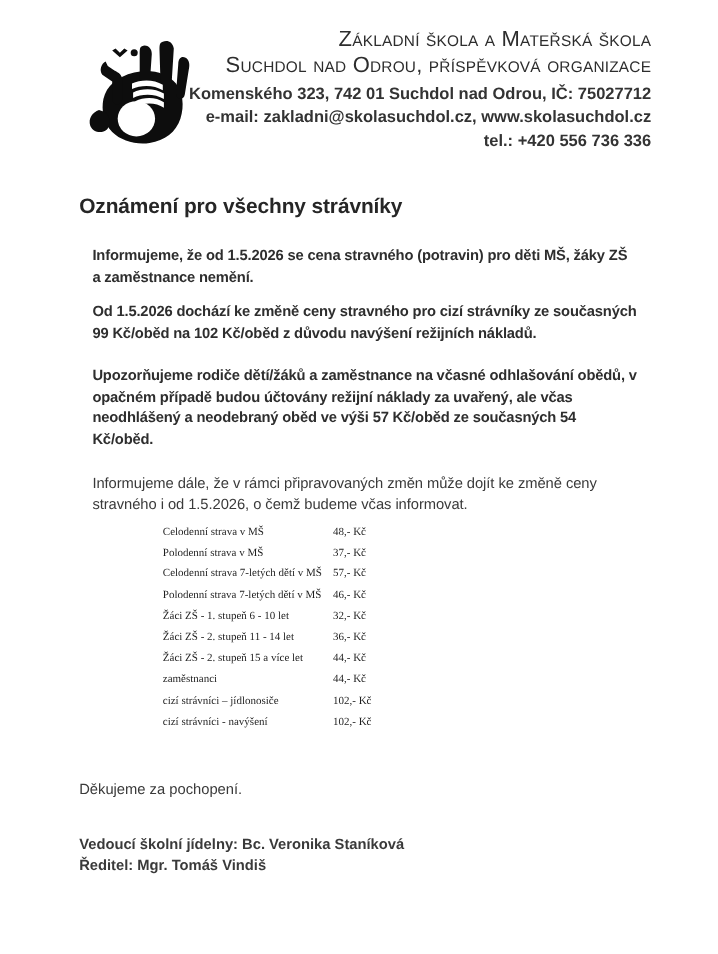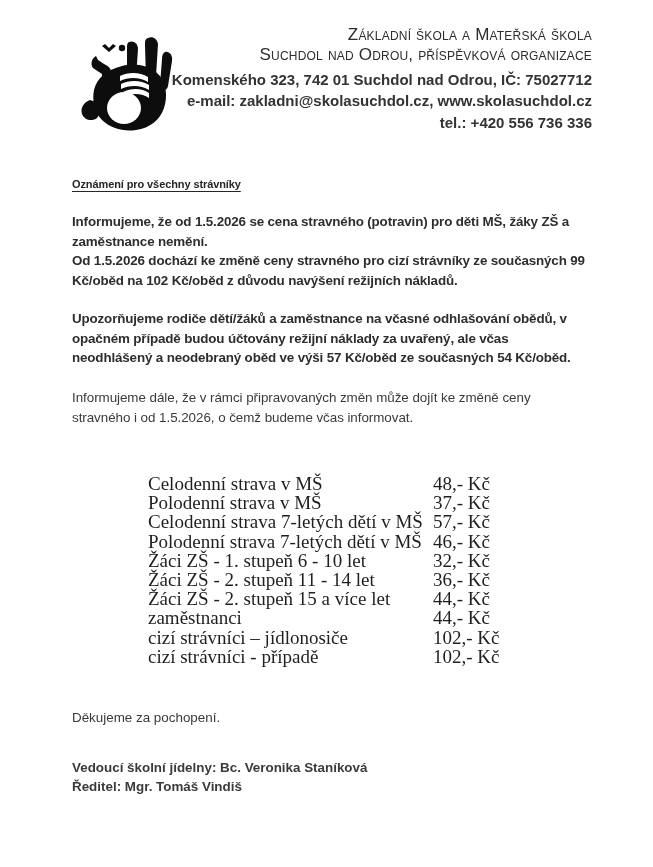--- a/index.html
+++ b/index.html
@@ -36,21 +36,21 @@
   .logo svg { display: block; }
 
   .org-block {
     position: absolute;
     right: 61px;
     top: 0;
     text-align: right;
     line-height: 1.0;
   }
   .org-name {
-    font-size: 17px;
+    font-size: 20px;
     font-variant: small-caps;
     letter-spacing: 0.2px;
     color: #2d2d2d;
     white-space: nowrap;
   }
   .org-name.line1 { margin-bottom: 3px; }
   .org-name.line2 { margin-bottom: 6px; }
   .org-contact {
     font-size: 15px;
     font-weight: bold;
@@ -60,49 +60,48 @@
   }
 
   
   .body-area {
     position: absolute;
     left: 72px;
     top: 178px;
     width: 520px;
   }
   .notice-title {
-    font-size: 11px;
+    font-size: 19px;
     font-weight: bold;
     color: #262626;
-    text-decoration: underline;
     text-underline-offset: 3px;
     margin: 0 0 22px 0;
     letter-spacing: -0.1px;
   }
   .para {
     font-size: 13.4px;
     line-height: 1.46;
-    margin: 0;
+    margin: 12px;
     color: #3a3a3a;
   }
   .para.bold {
     font-weight: bold;
     color: #2e2e2e;
     letter-spacing: -0.15px;
   }
   .para.spacer-top { margin-top: 19px; }
   .para.regular { margin-top: 20px; letter-spacing: -0.05px; }
 
   
   .pricelist {
     position: absolute;
     left: 148px;
     top: 474px;
     font-family: "Liberation Serif", serif;
-    font-size: 19px;
+    font-size: 10px;
     color: #1f1f1f;
     border-collapse: collapse;
   }
   .pricelist tr { height: 19.2px; }
   .pricelist td {
     padding: 0;
     vertical-align: baseline;
     white-space: nowrap;
     line-height: 19.2px;
   }
@@ -222,21 +221,21 @@
       </tr>
       <tr>
         <td class="label">zaměstnanci</td>
         <td class="amount">44,- Kč</td>
       </tr>
       <tr>
         <td class="label">cizí strávníci – jídlonosiče</td>
         <td class="amount">102,- Kč</td>
       </tr>
       <tr>
-        <td class="label">cizí strávníci - případě</td>
+        <td class="label">cizí strávníci - navýšení</td>
         <td class="amount">102,- Kč</td>
       </tr>
     </tbody>
   </table>
 
   <div class="closing">
     <p>Děkujeme za pochopení.</p>
     <div class="sign-block">
       <p>Vedoucí školní jídelny: Bc. Veronika Staníková</p>
       <p>Ředitel: Mgr. Tomáš Vindiš</p>

